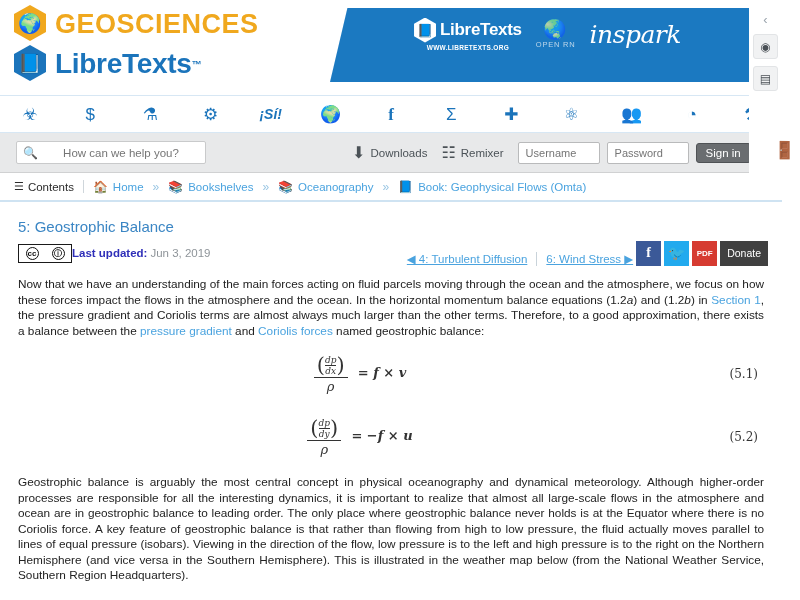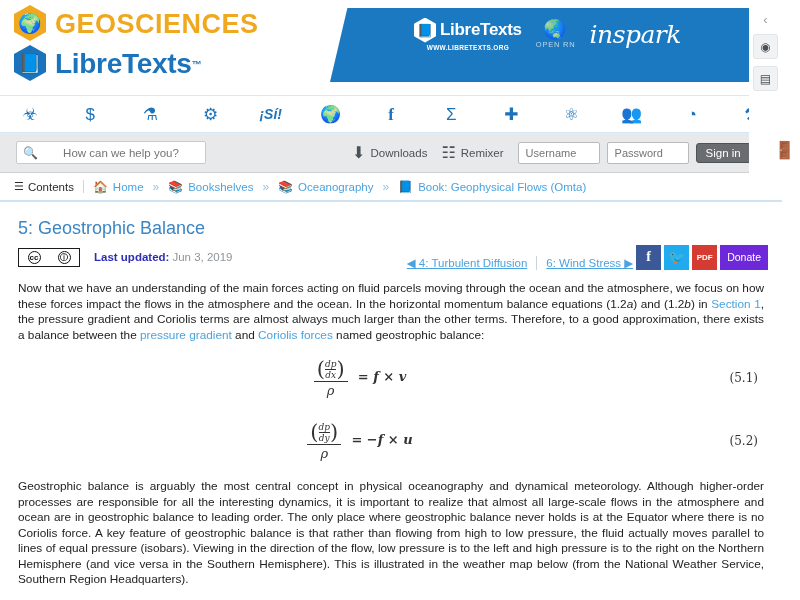--- a/index.html
+++ b/index.html
@@ -110,42 +110,42 @@
   }
   .crumb-contents { display:flex; align-items:center; color:#2b2b2b; padding-right:9px; border-right:1px solid #cfd6db; }
   .crumb-contents .lico { font-size:11px; margin-right:4px; color:#2b2b2b; }
   .crumb { display:flex; align-items:center; margin-left:9px; color:#4aa3df; }
   .crumb .cico { margin-right:5px; font-size:12px; color:#4aa3df; }
   .crumb-sep { margin-left:9px; color:#9cc7e4; font-size:12px; }
 
   
   .article { padding:14px 14px 0 14px; width:782px; }
   h1.page-title {
-    font-size:18px; font-weight:normal; color:#3b86c4; margin:2px 0 6px 4px;
+    font-size:15px; font-weight:normal; color:#3b86c4; margin:2px 0 6px 4px;
     font-family:"Liberation Sans", sans-serif;
   }
   .meta-row { display:flex; align-items:center; height:24px; margin:4px 0 0 4px; }
   .cc-badge {
-    width:62px; height:19px; border:1px solid #1a1a1a; background:#fff;
-    display:flex; align-items:center; justify-content:space-around; margin-right:14px;
+    width:54px; height:19px; border:1px solid #1a1a1a; background:#fff;
+    display:flex; align-items:center; justify-content:space-around; 
   }
   .cc-circ {
     width:13px; height:13px; border:1.3px solid #111; border-radius:50%;
     font-size:8px; display:flex; align-items:center; justify-content:center; color:#111; font-weight:bold;
   }
   .lastupd { font-size:11.5px; color:#2e2eb8; font-weight:bold; }
   .lastupd .date { color:#8e9499; font-weight:normal; margin-left:3px; }
   .meta-right { margin-left:auto; display:flex; align-items:flex-end; }
   .navlink { color:#4aa3df; font-size:11.5px; }
   .navdiv { width:1px; height:14px; background:#c9d3da; margin:0 9px; }
   .sq { width:25px; height:25px; display:flex; align-items:center; justify-content:center; color:#fff; margin-left:3px; font-size:14px; }
   .sq.fb { background:#3b5998; font-weight:bold; font-family:"Liberation Serif", serif; }
   .sq.tw { background:#22aaee; }
   .sq.pdf { background:#d63b31; font-size:8px; font-weight:bold; }
-  .sq.donate { background:#6d28d9; width:auto; padding:0 7px; font-size:10.5px; }
+  .sq.donate { background:#404040; width:auto; padding:0 7px; font-size:10.5px; }
 
   p.body {
     text-align:justify; font-size:11.8px; line-height:15.5px; color:#222;
     margin:12px 4px 0 4px;
   }
   p.body a { color:#4aa3df; text-decoration:none; }
   .eq-row { display:flex; align-items:center; margin:14px 0 0 0; }
   .eq { flex:1; text-align:center; font-family:"DejaVu Serif", serif; font-size:13px; color:#333; }
   .eq .frac { display:inline-block; vertical-align:middle; text-align:center; }
   .eq .num { display:block; padding:0 3px; font-size:11px; }

